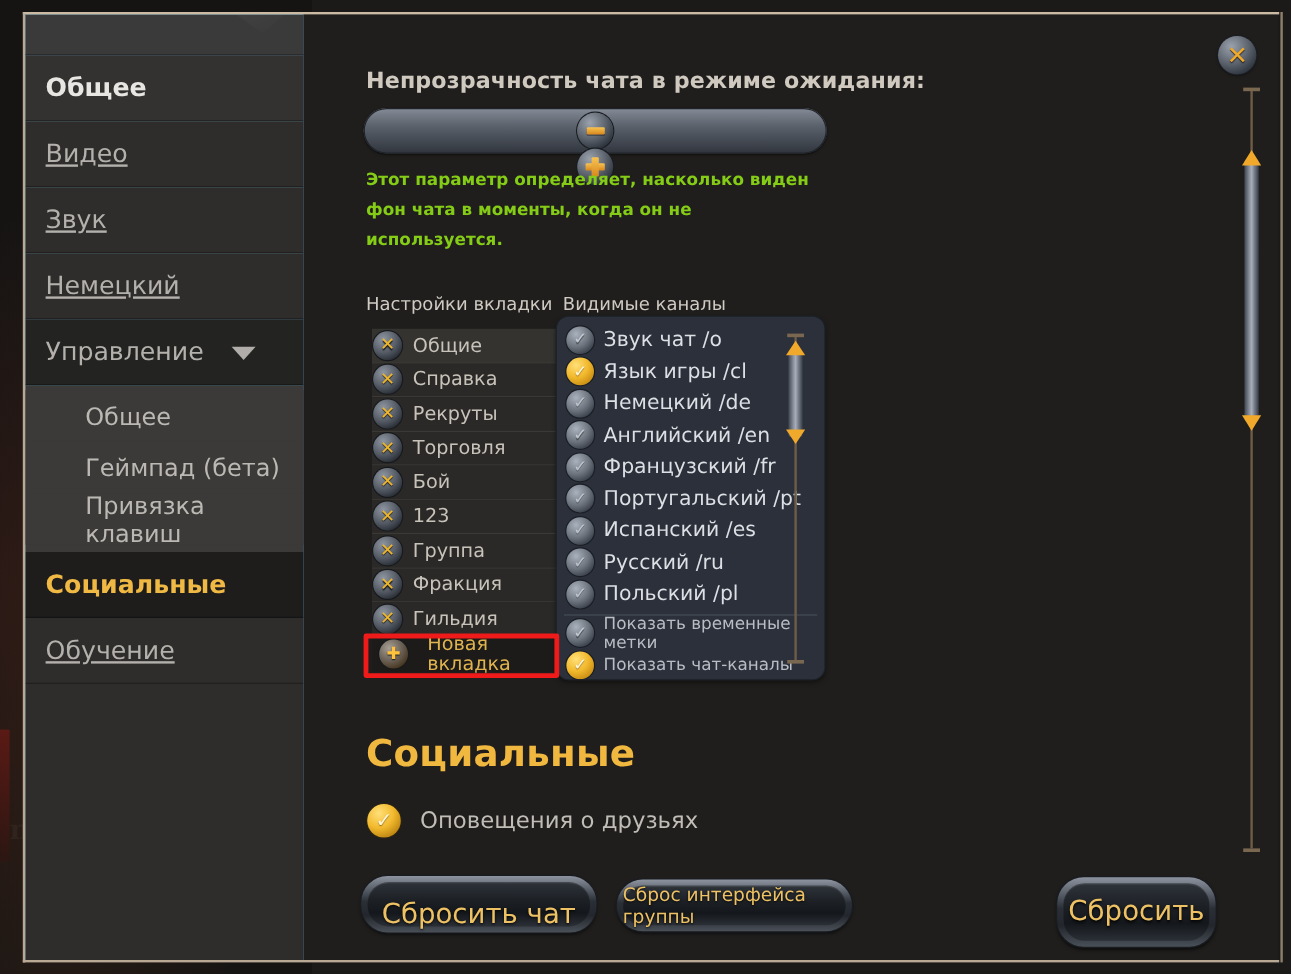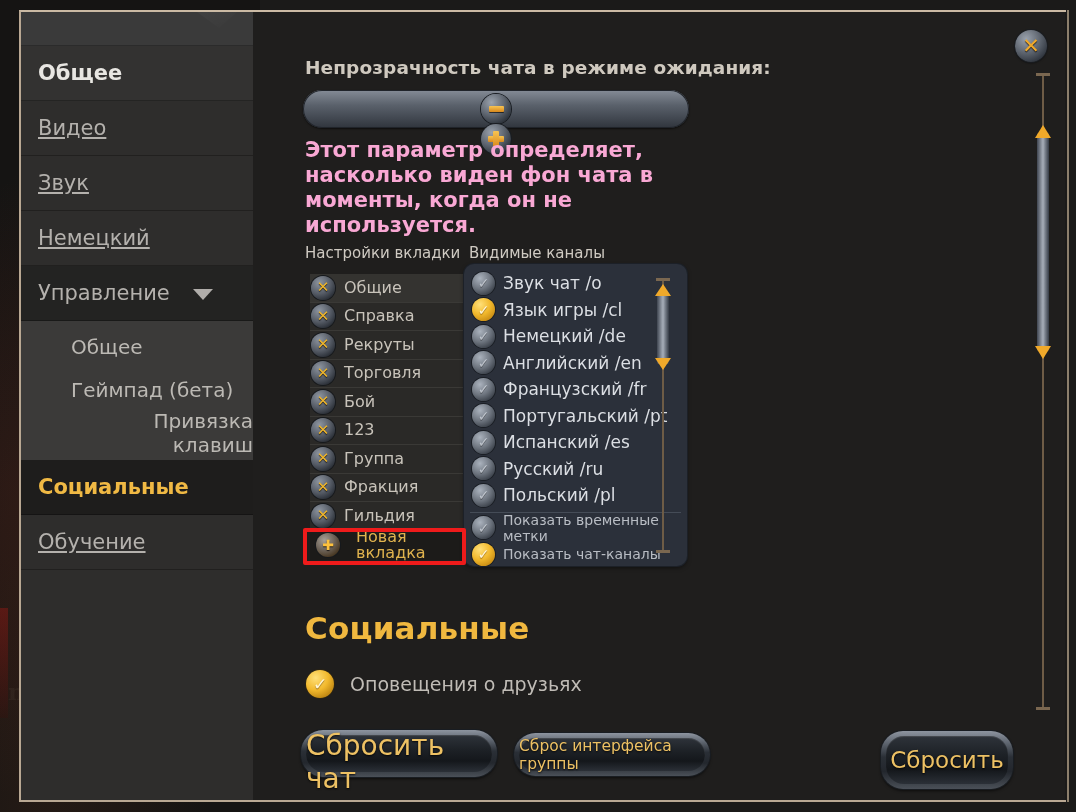--- a/index.html
+++ b/index.html
@@ -55,21 +55,20 @@
     background: #8c7f6c;
     z-index: 40;
   }
 
   
   .sidebar {
     position: absolute; left: 21px; top: 12px;
     width: 232px; height: 788px;
     background: #7dd3fc;
     overflow: hidden;
-    text-align: right;
   }
   .sidebar-top-strip {
     height: 34px;
     background: #3a3a3a;
     border-bottom: 1px solid #2b2b2b;
     position: relative;
   }
   .sidebar-top-strip::after {
     content:"";
     position:absolute; right: 16px; top: 0;
@@ -222,23 +221,23 @@
     content:""; position: absolute;
     background: linear-gradient(180deg, #f7c453, #d8881c);
     border-radius: 1px;
   }
   .knob-plus::before { left: 0; top: 5px; width: 16px; height: 6px; }
   .knob-plus::after  { top: 0; left: 5px; height: 16px; width: 6px; }
 
   .opt-desc {
     position: absolute; left: 52px; top: 126px;
     width: 390px;
-    font-size: 21px; font-weight: bold;
+    font-size: 14px; font-weight: bold;
     line-height: 25px;
-    color: #f9a8d4;
+    color: #84cc16;
   }
 
   
   .col-head {
     position: absolute;
     font-size: 15px; color: #cfcac2;
   }
   #tabs-head     { left: 52px;  top: 232px; }
   #channels-head { left: 216px; top: 232px; }
 
@@ -390,21 +389,21 @@
     border-radius: 18px;
     background: linear-gradient(180deg, #2e333a 0%, #1d2126 40%, #14171b 70%, #2b3037 100%);
     box-shadow: inset 0 1px 1px rgba(255,255,255,.12);
     display: flex; align-items: center; justify-content: center;
   }
   .btn .txt {
     color: #edc164;
     text-shadow: 0 1px 2px rgba(0,0,0,.85);
   }
   #btn-reset-chat  { left: 48px;  top: 718px; width: 196px; height: 47px; }
-  #btn-reset-chat .txt { font-size: 28px; margin-top: 16px; }
+  #btn-reset-chat .txt { font-size: 23px; margin-top: 16px; }
   #btn-reset-group { left: 261px; top: 721px; width: 196px; height: 43px; }
   #btn-reset-group .txt { font-size: 15.5px; }
   #btn-reset-group .inner { border-radius: 17px; }
   #btn-reset       { left: 628px; top: 719px; width: 132px; height: 58px; }
   #btn-reset .txt  { font-size: 23px; }
 </style>
 </head>
 <body>
 
 <div id="root">

